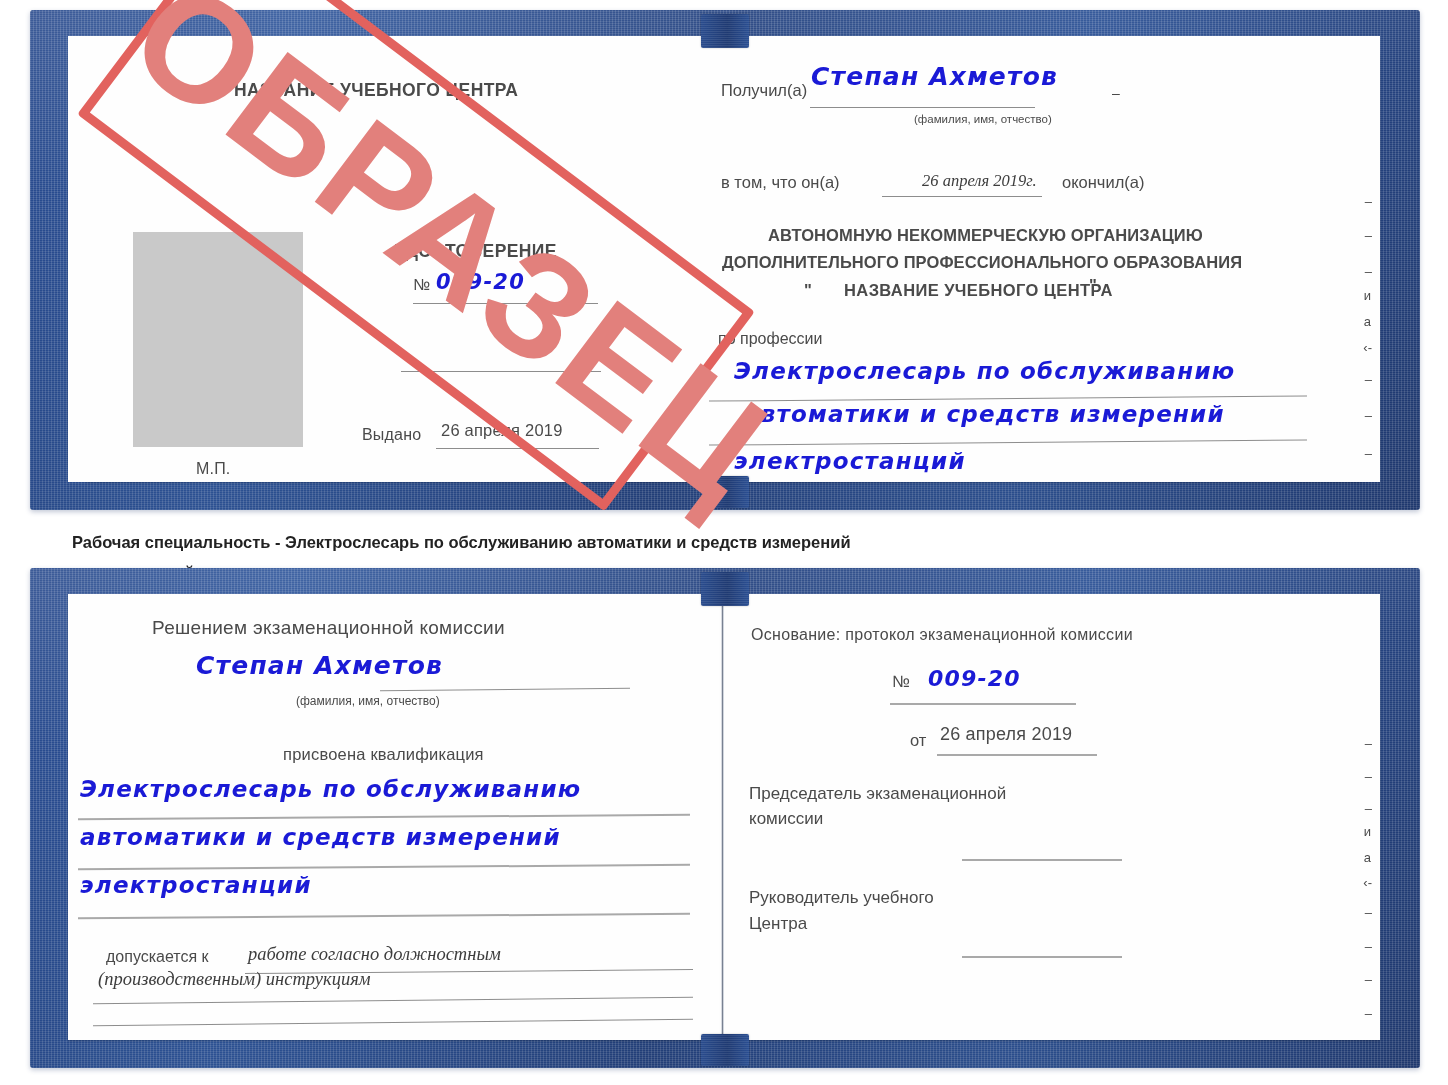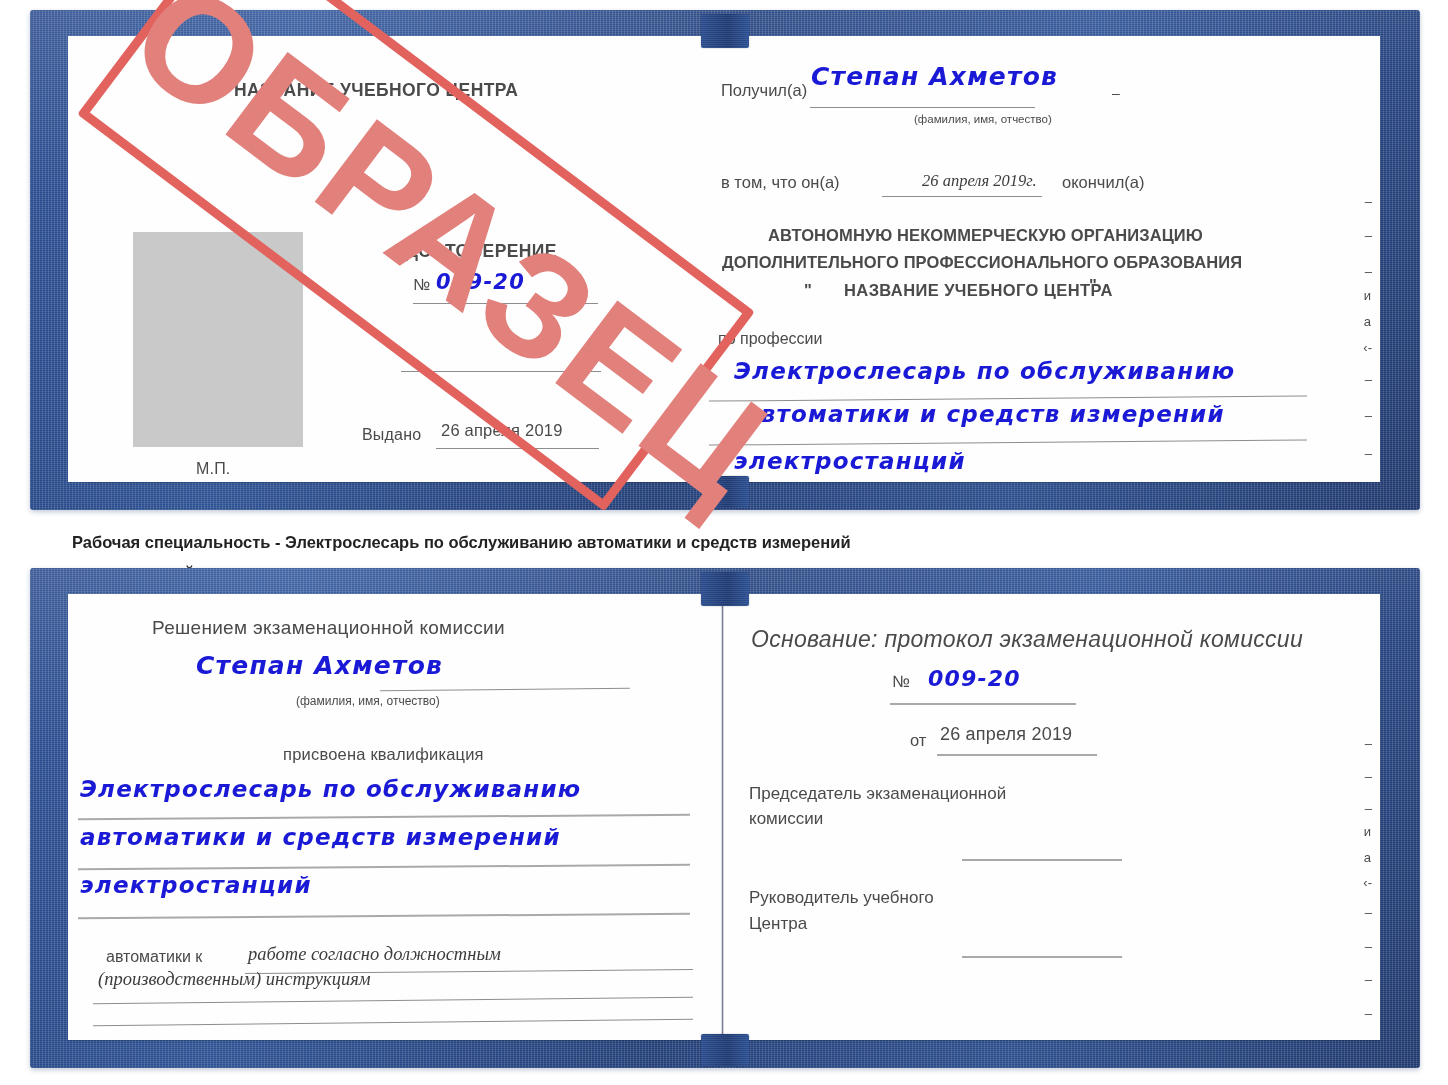--- a/index.html
+++ b/index.html
@@ -197,35 +197,35 @@
 
       <div class="t hand" style="left:12px;top:182px;font-size:23px;">Электрослесарь по обслуживанию</div>
       <div class="rule grey" style="left:10px;top:222px;width:612px;transform:rotate(-0.4deg);"></div>
 
       <div class="t hand" style="left:12px;top:230px;font-size:23px;">автоматики и средств измерений</div>
       <div class="rule grey" style="left:10px;top:272px;width:612px;transform:rotate(-0.4deg);"></div>
 
       <div class="t hand" style="left:12px;top:278px;font-size:23px;">электростанций</div>
       <div class="rule grey" style="left:10px;top:321px;width:612px;transform:rotate(-0.4deg);"></div>
 
-      <div class="t lbl" style="left:38px;top:354px;font-size:16px;">автоматики к</div>
+      <div class="t lbl" style="left:38px;top:354px;font-size:16px;">допускается к</div>
       <div class="t ital" style="left:180px;top:350px;font-size:18.5px;">работе согласно должностным</div>
       <div class="rule" style="left:177px;top:377px;width:448px;transform:rotate(-0.5deg);"></div>
 
       <div class="t ital" style="left:30px;top:375px;font-size:18.5px;">(производственным) инструкциям</div>
       <div class="rule" style="left:25px;top:406px;width:600px;transform:rotate(-0.6deg);"></div>
 
       <div class="rule" style="left:25px;top:428px;width:600px;transform:rotate(-0.6deg);"></div>
     </div>
 
     <div class="spine-crease" style="left:49.8%;"></div>
 
     <div class="page right" style="width:50.0%;">
 
-      <div class="t cap" style="left:27px;top:32px;font-size:23px;letter-spacing:.3px;font-style:italic;">Основание: протокол экзаменационной комиссии</div>
+      <div class="t cap" style="left:27px;top:32px;font-size:16px;letter-spacing:.3px;">Основание: протокол экзаменационной комиссии</div>
 
       <div class="t lbl" style="left:168px;top:78px;font-size:16.5px;">№</div>
       <div class="t hand" style="left:204px;top:72px;font-size:22px;">009-20</div>
       <div class="rule grey" style="left:166px;top:109px;width:186px;"></div>
 
       <div class="t lbl" style="left:186px;top:137px;font-size:16.5px;">от</div>
       <div class="t cap" style="left:216px;top:130px;font-size:18px;">26 апреля 2019</div>
       <div class="rule grey" style="left:213px;top:160px;width:160px;"></div>
 
       <div class="t lbl" style="left:25px;top:190px;font-size:17px;">Председатель экзаменационной</div>

